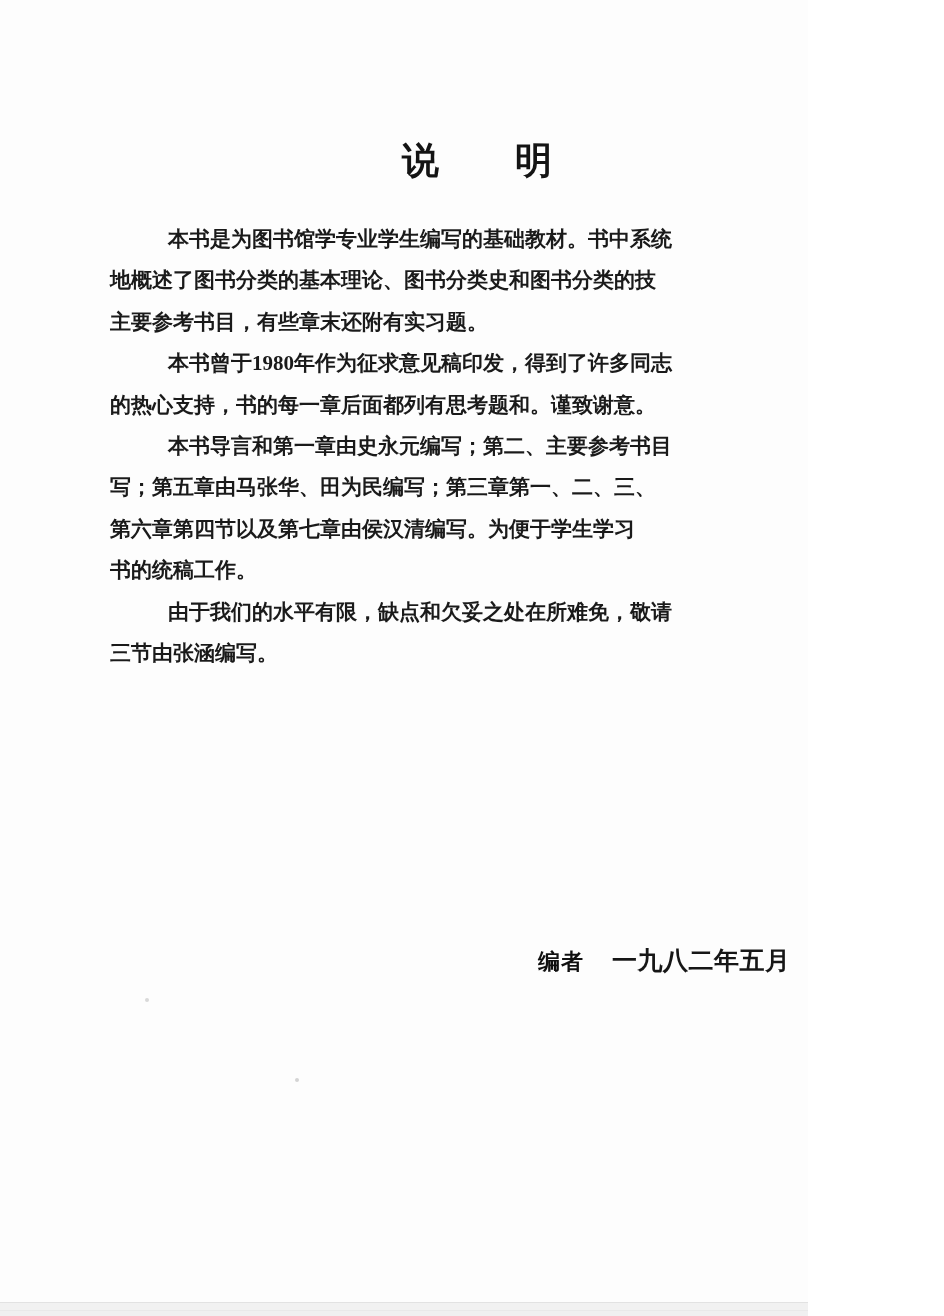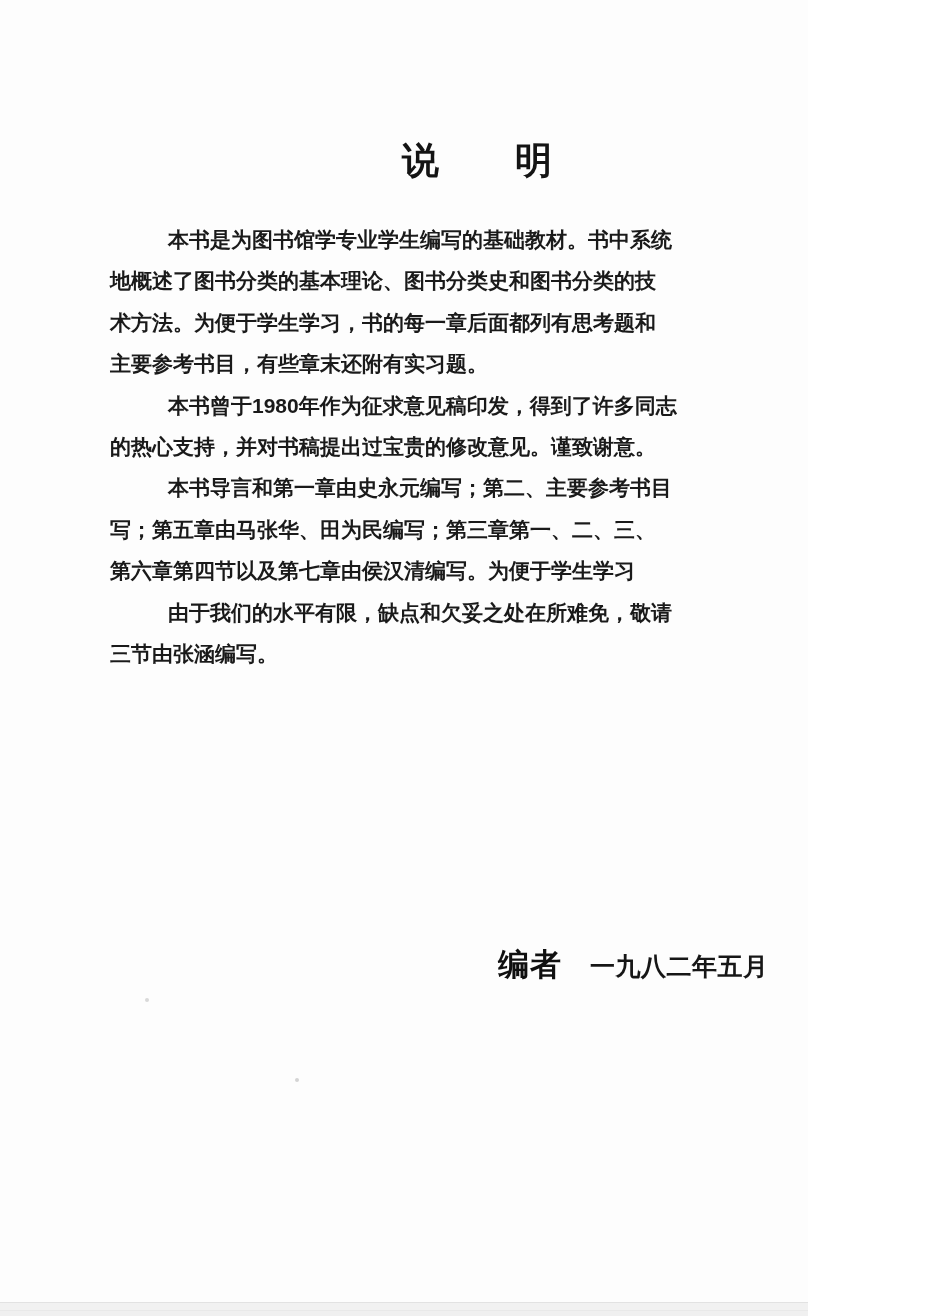--- a/index.html
+++ b/index.html
@@ -1,32 +1,32 @@
 <!DOCTYPE html>
 <html><head>
 <meta charset="utf-8">
 <style>
   html,body{margin:0;padding:0;background:#ffffff;}
   .page{
     position:relative;width:788px;height:1316px;background:#fdfdfd;
-    overflow:hidden;font-family:Liberation Sans, sans-serif;padding-left:20px;
+    overflow:hidden;font-family:Liberation Serif, serif;padding-left:20px;
   }
   .title{
     position:absolute;left:402px;top:136px;margin:0;
     font-size:37px;font-weight:700;color:#141414;
     letter-spacing:76px;white-space:nowrap;line-height:50px;
   }
   .body-text{position:absolute;left:110px;top:219px;width:790px;}
   .line{
     font-size:21px;line-height:41.4px;font-weight:600;color:#1a1a1a;
     white-space:nowrap;letter-spacing:0px;
   }
   .ind{padding-left:58px;}
   .signature{position:absolute;left:498px;top:944px;display:flex;align-items:baseline;}
-  .sig-author{font-size:31px;font-weight:800;color:#101010;letter-spacing:1px;}
+  .sig-author{font-size:22px;font-weight:800;color:#101010;letter-spacing:1px;margin-left:40px;}
   .sig-date{font-size:25px;font-weight:600;color:#161616;margin-left:28px;letter-spacing:0.5px;}
   
   .edge-line{position:absolute;left:937px;top:0;width:2px;height:1302px;background:#4a4a4a;}
   .footer-strip{
     position:absolute;left:0;top:1302px;width:944px;height:14px;box-sizing:border-box;
     background:linear-gradient(#e2e2e2 0 1px,#f1f1f1 1px 8px,#e9e9e9 8px 9px,#f0f0f0 9px 14px);
   }
   .box-artifact{position:absolute;left:853px;top:251px;width:10px;height:24px;border:2px solid #222;background:#fdfdfd;}
   .dash-a{position:absolute;left:886px;top:231px;width:9px;height:3px;background:#c6c6c6;}
   .dash-b{position:absolute;left:857px;top:404px;width:7px;height:3px;background:#cfcfcf;}
@@ -36,27 +36,27 @@
 </head>
 <body>
 
 <div class="page">
 
   <h1 class="title">说明</h1>
 
   <div class="body-text">
     <div class="line ind">本书是为图书馆学专业学生编写的基础教材。书中系统</div>
     <div class="line">地概述了图书分类的基本理论、图书分类史和图书分类的技</div>
-    <div class="line">术方法。为便于学生学习，书的每一章后面都列有思考题和</div>
     <div class="line">主要参考书目，有些章末还附有实习题。</div>
     <div class="line ind">本书曾于1980年作为征求意见稿印发，得到了许多同志</div>
-    <div class="line">的热心支持，并对书稿提出过宝贵的修改意见。谨致谢意。</div>
+    <div class="line">的热心支持，书的每一章后面都列有思考题和。谨致谢意。</div>
     <div class="line ind">本书导言和第一章由史永元编写；第二、主要参考书目</div>
     <div class="line">写；第五章由马张华、田为民编写；第三章第一、二、三、</div>
     <div class="line">第六章第四节以及第七章由侯汉清编写。为便于学生学习</div>
+    <div class="line">书的统稿工作。</div>
     <div class="line ind">由于我们的水平有限，缺点和欠妥之处在所难免，敬请</div>
     <div class="line">三节由张涵编写。</div>
   </div>
 
   <div class="signature">
     <span class="sig-author">编者</span>
     <span class="sig-date">一九八二年五月</span>
   </div>
 
   <div class="edge-line"></div>

